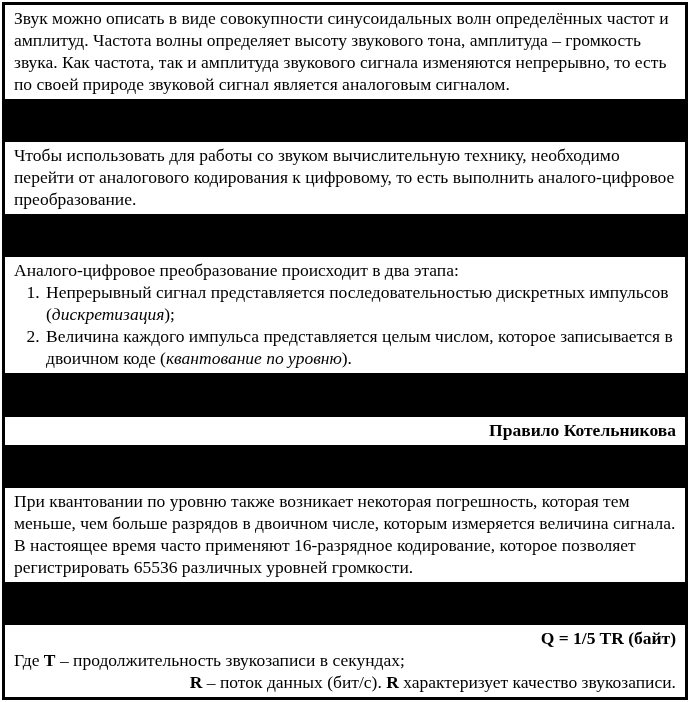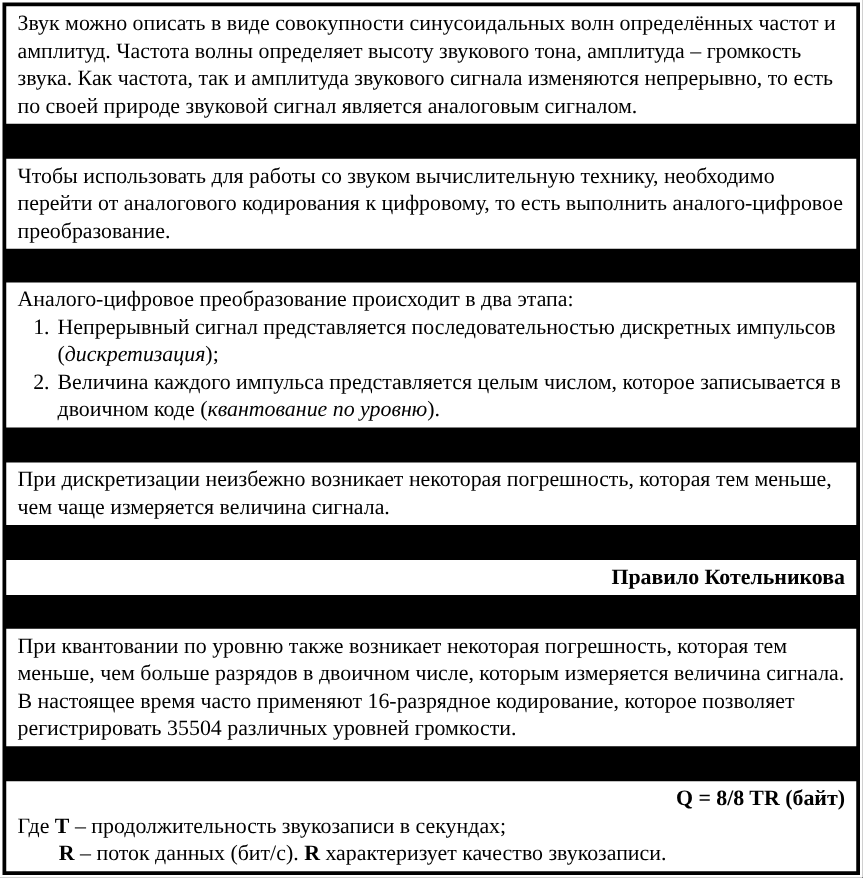--- a/index.html
+++ b/index.html
@@ -37,21 +37,21 @@
   .box p { margin: 0; }
   .box ol {
     margin: 0;
     padding-left: 30px;
   }
   .box ol li { padding-left: 2px; }
   .center { text-align: right; }
   .bold { font-weight: bold; }
   em { }
   b { font-weight: bold; }
-  .indent { margin-left: 33px !important; }
+  .indent { margin-left: 33px !important; text-align: right; }
 </style>
 </head>
 <body>
 
 <div class="page">
   <div class="stack">
 
     <section class="box">
       <p>Звук можно описать в виде совокупности синусоидальных волн определённых частот и амплитуд. Частота волны определяет высоту звукового тона, амплитуда – громкость звука. Как частота, так и амплитуда звукового сигнала изменяются непрерывно, то есть по своей природе звуковой сигнал является аналоговым сигналом.</p>
     </section>
@@ -61,32 +61,29 @@
     </section>
 
     <section class="box">
       <p>Аналого-цифровое преобразование происходит в два этапа:</p>
       <ol>
         <li><span>Непрерывный сигнал представляется последовательностью дискретных импульсов (</span><em>дискретизация</em><span>);</span></li>
         <li><span>Величина каждого импульса представляется целым числом, которое записывается в двоичном коде (</span><em>квантование по уровню</em><span>).</span></li>
       </ol>
     </section>
 
-    <section class="box">
-      <p>При дискретизации неизбежно возникает некоторая погрешность, которая тем меньше, чем чаще измеряется величина сигнала.</p>
-    </section>
 
     <section class="box">
       <p class="center bold">Правило Котельникова</p>
     </section>
 
     <section class="box">
-      <p>При квантовании по уровню также возникает некоторая погрешность, которая тем меньше, чем больше разрядов в двоичном числе, которым измеряется величина сигнала. В настоящее время часто применяют 16-разрядное кодирование, которое позволяет регистрировать 35504 различных уровней громкости.</p>
+      <p>При квантовании по уровню также возникает некоторая погрешность, которая тем меньше, чем больше разрядов в двоичном числе, которым измеряется величина сигнала. В настоящее время часто применяют 16-разрядное кодирование, которое позволяет регистрировать 65536 различных уровней громкости.</p>
     </section>
 
     <section class="box">
-      <p class="center bold">Q = 8/8 TR (байт)</p>
+      <p class="center bold">Q = 1/5 TR (байт)</p>
       <p><span>Где </span><b>Т</b><span> – продолжительность звукозаписи в секундах;</span></p>
       <p class="indent"><b>R</b><span> – поток данных (бит/с). </span><b>R</b><span> характеризует качество звукозаписи.</span></p>
     </section>
 
   </div>
 </div>
 
 </body></html>

